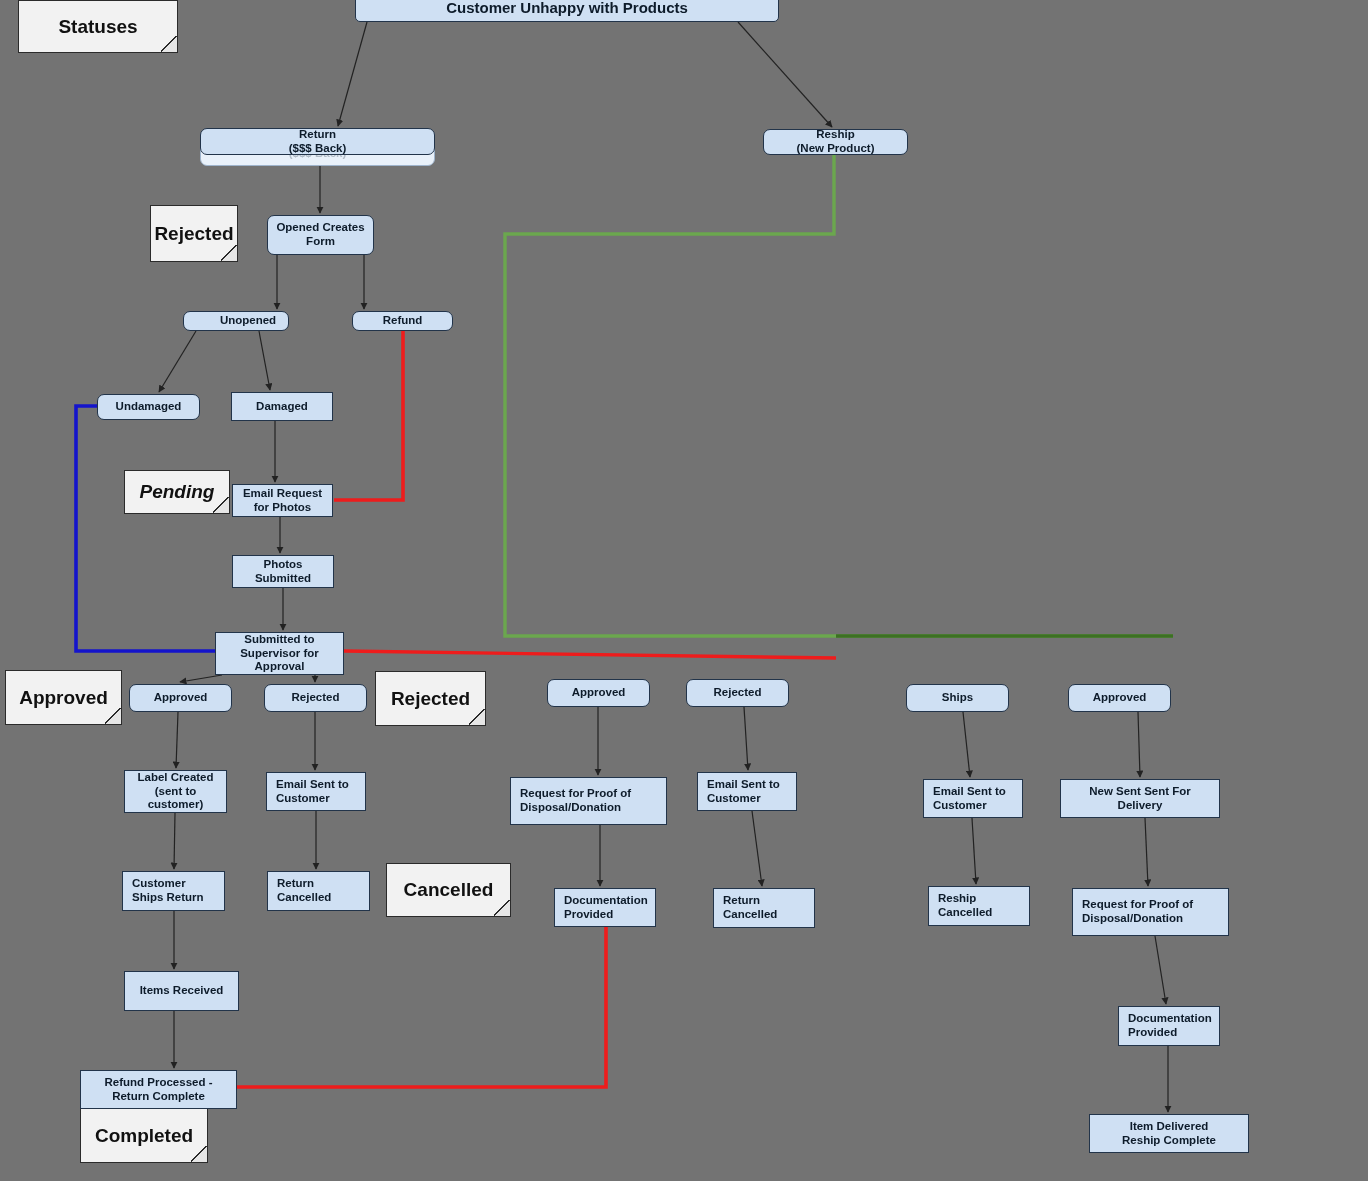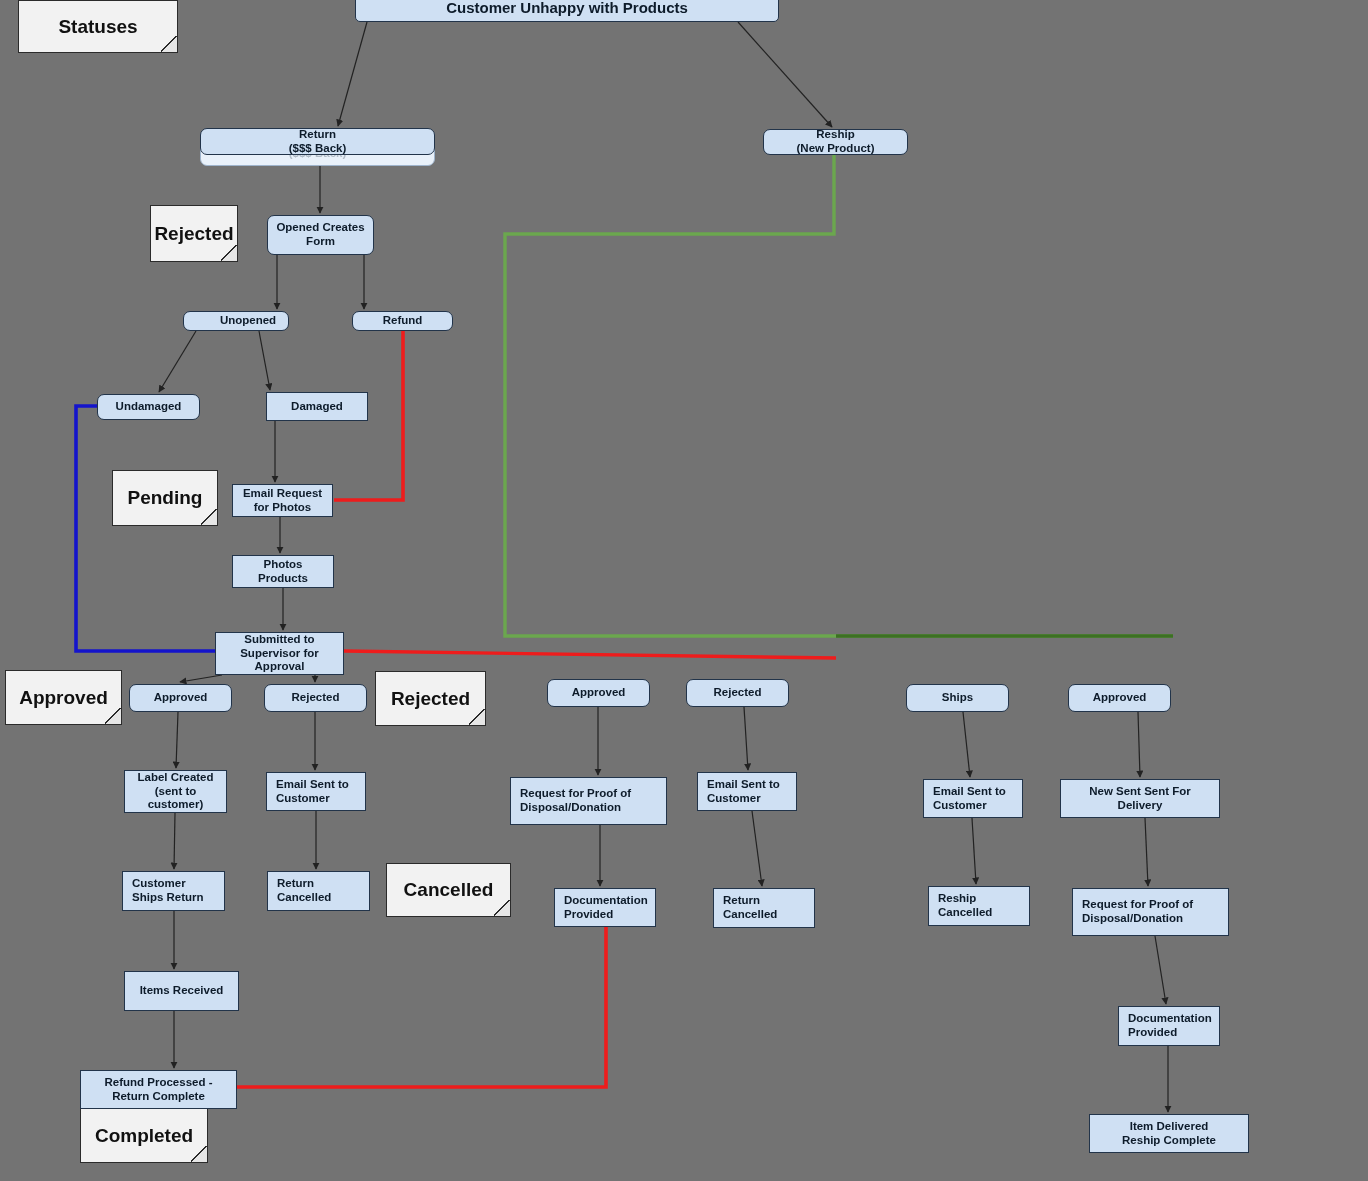--- a/index.html
+++ b/index.html
@@ -144,30 +144,30 @@
       </div>
       <div class="node rounded" style="left: 183px; top: 311px; width: 106px; height: 20px;">
         <span style="white-space: pre-line; margin-left: 24px;">Unopened</span>
       </div>
       <div class="node rounded" style="left: 352px; top: 311px; width: 101px; height: 20px;">
         <span style="white-space: pre-line;">Refund</span>
       </div>
       <div class="node rounded" style="left: 97px; top: 394px; width: 103px; height: 26px;">
         <span style="white-space: pre-line;">Undamaged</span>
       </div>
-      <div class="node " style="left: 231px; top: 392px; width: 102px; height: 29px; margin-left: 35px;">
+      <div class="node " style="left: 231px; top: 392px; width: 102px; height: 29px;">
         <span style="white-space: pre-line;">Damaged</span>
       </div>
       <div class="node " style="left: 232px; top: 484px; width: 101px; height: 33px;">
         <span style="white-space: pre-line;">Email Request
 for Photos</span>
       </div>
       <div class="node " style="left: 232px; top: 555px; width: 102px; height: 33px;">
         <span style="white-space: pre-line;">Photos
-Products</span>
+Submitted</span>
       </div>
       <div class="node " style="left: 215px; top: 632px; width: 129px; height: 43px;">
         <span style="white-space: pre-line;">Submitted to
 Supervisor for
 Approval</span>
       </div>
       <div class="node rounded" style="left: 129px; top: 684px; width: 103px; height: 28px;">
         <span style="white-space: pre-line;">Approved</span>
       </div>
       <div class="node rounded" style="left: 264px; top: 684px; width: 103px; height: 28px;">
@@ -252,21 +252,21 @@
     </div>
   <div id="note-layer">
       <div class="note" style="left: 18px; top: 0px; width: 160px; height: 53px;">
         <span class="label">Statuses</span>
         <span class="fold"></span>
       </div>
       <div class="note" style="left: 150px; top: 205px; width: 88px; height: 57px;">
         <span class="label">Rejected</span>
         <span class="fold"></span>
       </div>
-      <div class="note" style="left: 112px; top: 470px; width: 106px; height: 56px;">
+      <div class="note" style="left: 124px; top: 470px; width: 106px; height: 44px; font-style: italic;">
         <span class="label">Pending</span>
         <span class="fold"></span>
       </div>
       <div class="note" style="left: 5px; top: 670px; width: 117px; height: 55px;">
         <span class="label">Approved</span>
         <span class="fold"></span>
       </div>
       <div class="note" style="left: 375px; top: 671px; width: 111px; height: 55px;">
         <span class="label">Rejected</span>
         <span class="fold"></span>

